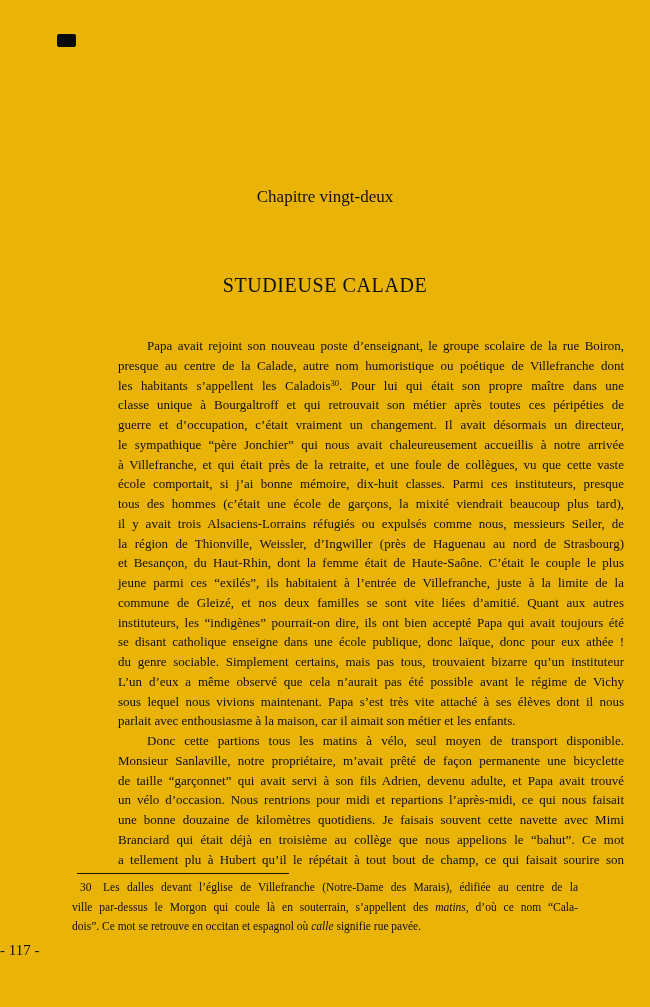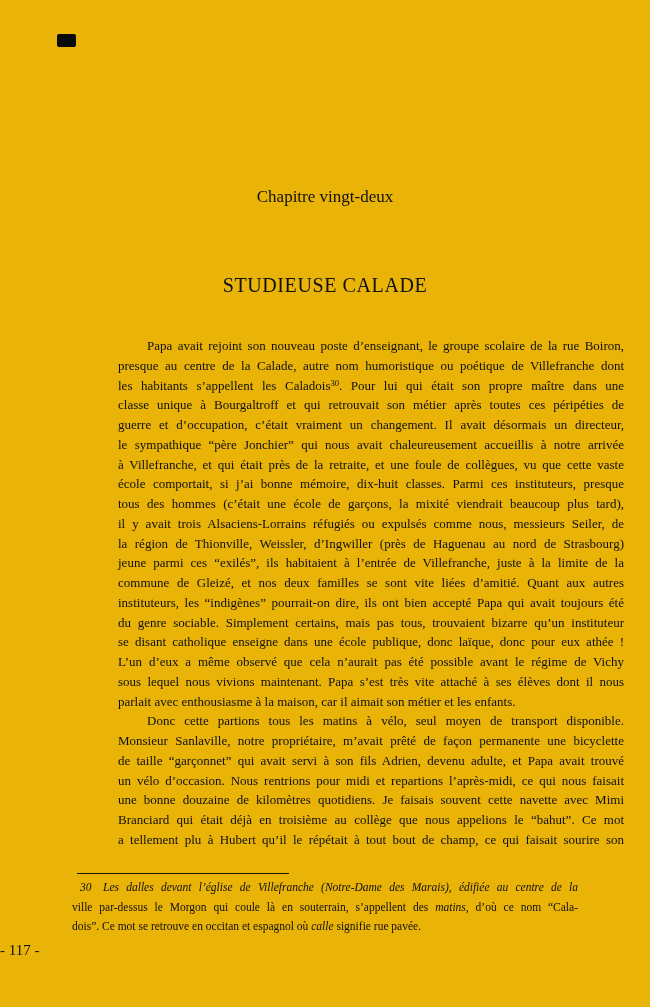--- a/index.html
+++ b/index.html
@@ -16,21 +16,21 @@
     text-align:justify; text-align-last:justify; -moz-text-align-last:justify;
     text-justify:inter-word; white-space:normal;
   }
   .line.lastline { text-align-last:left; -moz-text-align-last:left; }
   .line.indent { text-indent:29px; }
   .sup { font-size:8.5px; vertical-align:4.5px; line-height:0; }
   .it { font-style:italic; }
   .footnote-rule { position:absolute; top:873px; left:77px; width:212px; height:0; border-top:1.5px solid #141414; }
   .footnote-text { position:absolute; top:878px; left:72px; width:506px; font-size:11.5px; }
   .footnote-text .line { height:19.5px; line-height:19.5px; }
-  .footnote-text .line:first-child { text-indent:8px;font-style:italic; }
+  .footnote-text .line:first-child { text-indent:8px; }
   .page-number { position:absolute; top:942px; left:0; width:650px; text-align:left; font-size:15px; }
 </style>
 </head>
 <body>
 
 <div class="page">
   <div class="scan-mark"></div>
   <div class="chapter-heading">Chapitre vingt-deux</div>
   <div class="main-title">STUDIEUSE CALADE</div>
   <div class="body-text" id="body-text">
@@ -39,25 +39,26 @@
         <div class="line"><span>presque au centre de la Calade, autre nom humoristique ou poétique de Villefranche dont</span></div>
         <div class="line"><span>les habitants s’appellent les Caladois</span><span class="sup">30</span><span>. Pour lui qui était son propre maître dans une</span></div>
         <div class="line"><span>classe unique à Bourgaltroff et qui retrouvait son métier après toutes ces péripéties de</span></div>
         <div class="line"><span>guerre et d’occupation, c’était vraiment un changement. Il avait désormais un directeur,</span></div>
         <div class="line"><span>le sympathique “père Jonchier” qui nous avait chaleureusement accueillis à notre arrivée</span></div>
         <div class="line"><span>à Villefranche, et qui était près de la retraite, et une foule de collègues, vu que cette vaste</span></div>
         <div class="line"><span>école comportait, si j’ai bonne mémoire, dix-huit classes. Parmi ces instituteurs, presque</span></div>
         <div class="line"><span>tous des hommes (c’était une école de garçons, la mixité viendrait beaucoup plus tard),</span></div>
         <div class="line"><span>il y avait trois Alsaciens-Lorrains réfugiés ou expulsés comme nous, messieurs Seiler, de</span></div>
         <div class="line"><span>la région de Thionville, Weissler, d’Ingwiller (près de Haguenau au nord de Strasbourg)</span></div>
+        <div class="line"><span>et Besançon, du Haut-Rhin, dont la femme était de Haute-Saône. C’était le couple le plus</span></div>
         <div class="line"><span>jeune parmi ces “exilés”, ils habitaient à l’entrée de Villefranche, juste à la limite de la</span></div>
         <div class="line"><span>commune de Gleizé, et nos deux familles se sont vite liées d’amitié. Quant aux autres</span></div>
         <div class="line"><span>instituteurs, les “indigènes” pourrait-on dire, ils ont bien accepté Papa qui avait toujours été</span></div>
+        <div class="line"><span>se disant catholique enseigne dans une école publique, donc laïque, donc pour eux athée !</span></div>
         <div class="line"><span>du genre sociable. Simplement certains, mais pas tous, trouvaient bizarre qu’un instituteur</span></div>
-        <div class="line"><span>se disant catholique enseigne dans une école publique, donc laïque, donc pour eux athée !</span></div>
         <div class="line"><span>L’un d’eux a même observé que cela n’aurait pas été possible avant le régime de Vichy</span></div>
         <div class="line"><span>sous lequel nous vivions maintenant. Papa s’est très vite attaché à ses élèves dont il nous</span></div>
         <div class="line lastline"><span>parlait avec enthousiasme à la maison, car il aimait son métier et les enfants.</span></div>
       </div>
       <div>
         <div class="line indent"><span>Donc cette partions tous les matins à vélo, seul moyen de transport disponible.</span></div>
         <div class="line"><span>Monsieur Sanlaville, notre propriétaire, m’avait prêté de façon permanente une bicyclette</span></div>
         <div class="line"><span>de taille “garçonnet” qui avait servi à son fils Adrien, devenu adulte, et Papa avait trouvé</span></div>
         <div class="line"><span>un vélo d’occasion. Nous rentrions pour midi et repartions l’après-midi, ce qui nous faisait</span></div>
         <div class="line"><span>une bonne douzaine de kilomètres quotidiens. Je faisais souvent cette navette avec Mimi</span></div>

